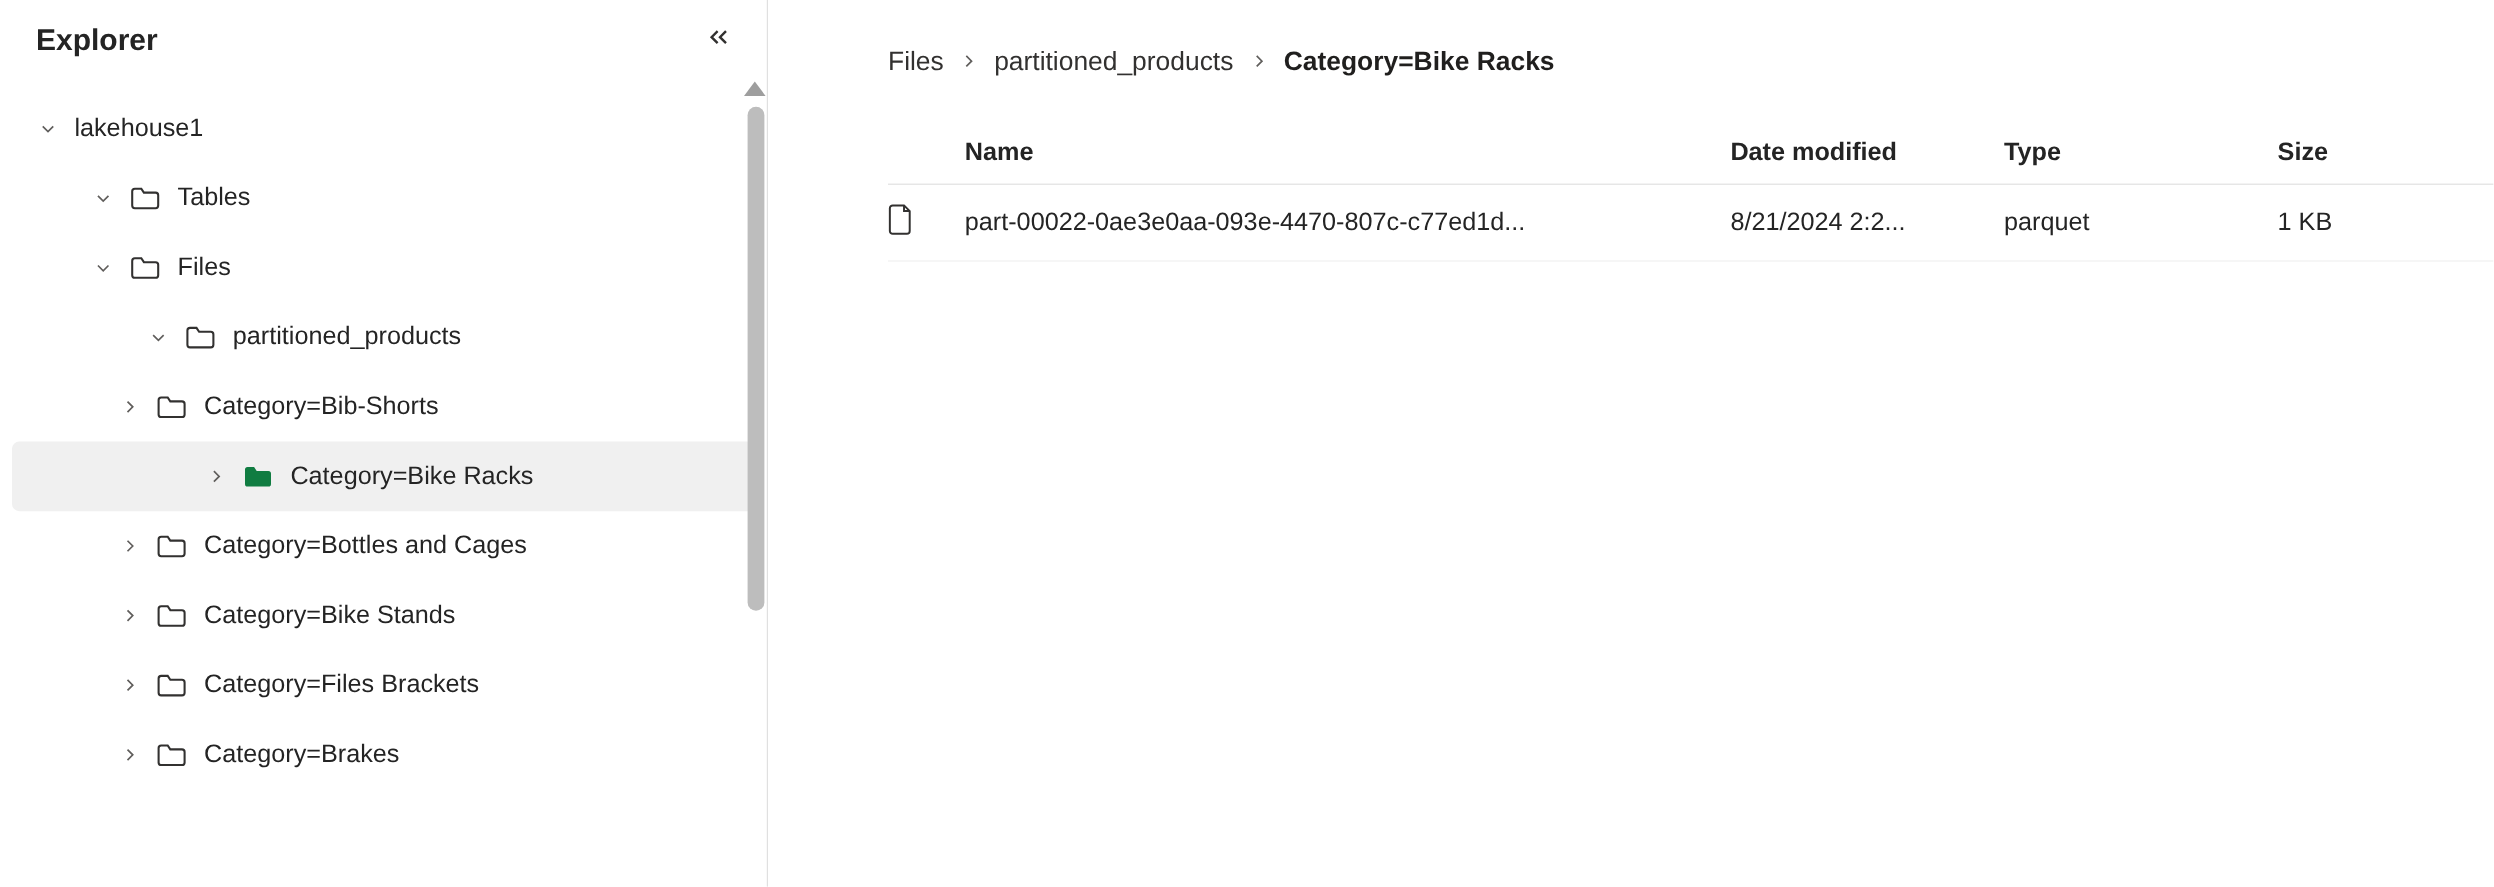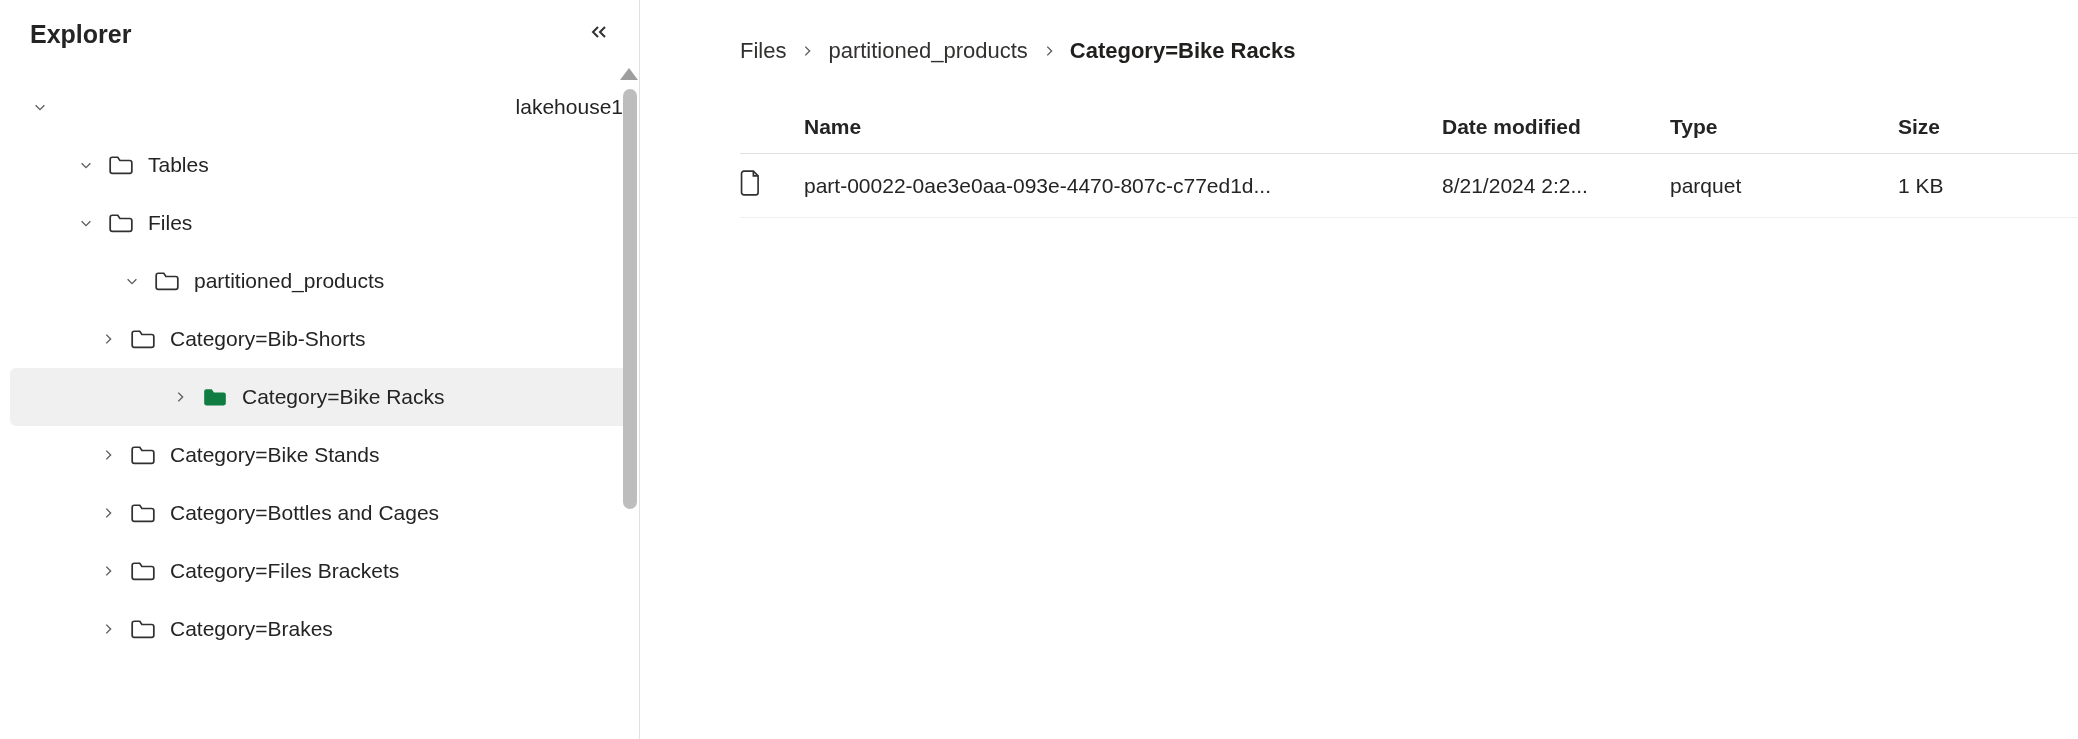--- a/index.html
+++ b/index.html
@@ -75,21 +75,21 @@
       display: flex;
       align-items: center;
       justify-content: center;
     }
     .tree-label {
       font-size: 21px;
       white-space: nowrap;
       overflow: hidden;
       text-overflow: ellipsis;
     }
-    .lvl0 { padding-left: 30px; justify-content: space-between; }
+    .lvl0 { padding-left: 30px; }
     .lvl1 { padding-left: 76px; }
     .lvl2 { padding-left: 122px; }
     .lvl3 { padding-left: 98px; }
     .tree-row.selected.lvl3 { padding-left: 160px; }
 
     .scrollbar {
       position: absolute;
       top: 89px;
       right: 2px;
       width: 14px;
@@ -254,35 +254,35 @@
         <span class="chevron">
           <svg viewBox="0 0 16 16" stroke="#605e5c" stroke-width="1.6" fill="none">
               <polyline points="6 3 11 8 6 13"></polyline>
             </svg>
         </span>
         <span class="icon">
           <svg viewBox="0 0 24 20" fill="none" stroke="#323130" stroke-width="1.6">
               <path d="M2 5 a2 2 0 0 1 2-2 h5 l2 3 h9 a2 2 0 0 1 2 2 v8 a2 2 0 0 1 -2 2 H4 a2 2 0 0 1 -2-2 Z"></path>
             </svg>
         </span>
+        <span class="tree-label">Category=Bottles and Cages</span>
+      </div>
+
+      <div class="tree-row lvl3">
+        <span class="chevron">
+          <svg viewBox="0 0 16 16" stroke="#605e5c" stroke-width="1.6" fill="none">
+              <polyline points="6 3 11 8 6 13"></polyline>
+            </svg>
+        </span>
+        <span class="icon">
+          <svg viewBox="0 0 24 20" fill="none" stroke="#323130" stroke-width="1.6">
+              <path d="M2 5 a2 2 0 0 1 2-2 h5 l2 3 h9 a2 2 0 0 1 2 2 v8 a2 2 0 0 1 -2 2 H4 a2 2 0 0 1 -2-2 Z"></path>
+            </svg>
+        </span>
         <span class="tree-label">Category=Bike Stands</span>
-      </div>
-
-      <div class="tree-row lvl3">
-        <span class="chevron">
-          <svg viewBox="0 0 16 16" stroke="#605e5c" stroke-width="1.6" fill="none">
-              <polyline points="6 3 11 8 6 13"></polyline>
-            </svg>
-        </span>
-        <span class="icon">
-          <svg viewBox="0 0 24 20" fill="none" stroke="#323130" stroke-width="1.6">
-              <path d="M2 5 a2 2 0 0 1 2-2 h5 l2 3 h9 a2 2 0 0 1 2 2 v8 a2 2 0 0 1 -2 2 H4 a2 2 0 0 1 -2-2 Z"></path>
-            </svg>
-        </span>
-        <span class="tree-label">Category=Bottles and Cages</span>
       </div>
 
       <div class="tree-row lvl3">
         <span class="chevron">
           <svg viewBox="0 0 16 16" stroke="#605e5c" stroke-width="1.6" fill="none">
               <polyline points="6 3 11 8 6 13"></polyline>
             </svg>
         </span>
         <span class="icon">
           <svg viewBox="0 0 24 20" fill="none" stroke="#323130" stroke-width="1.6">

